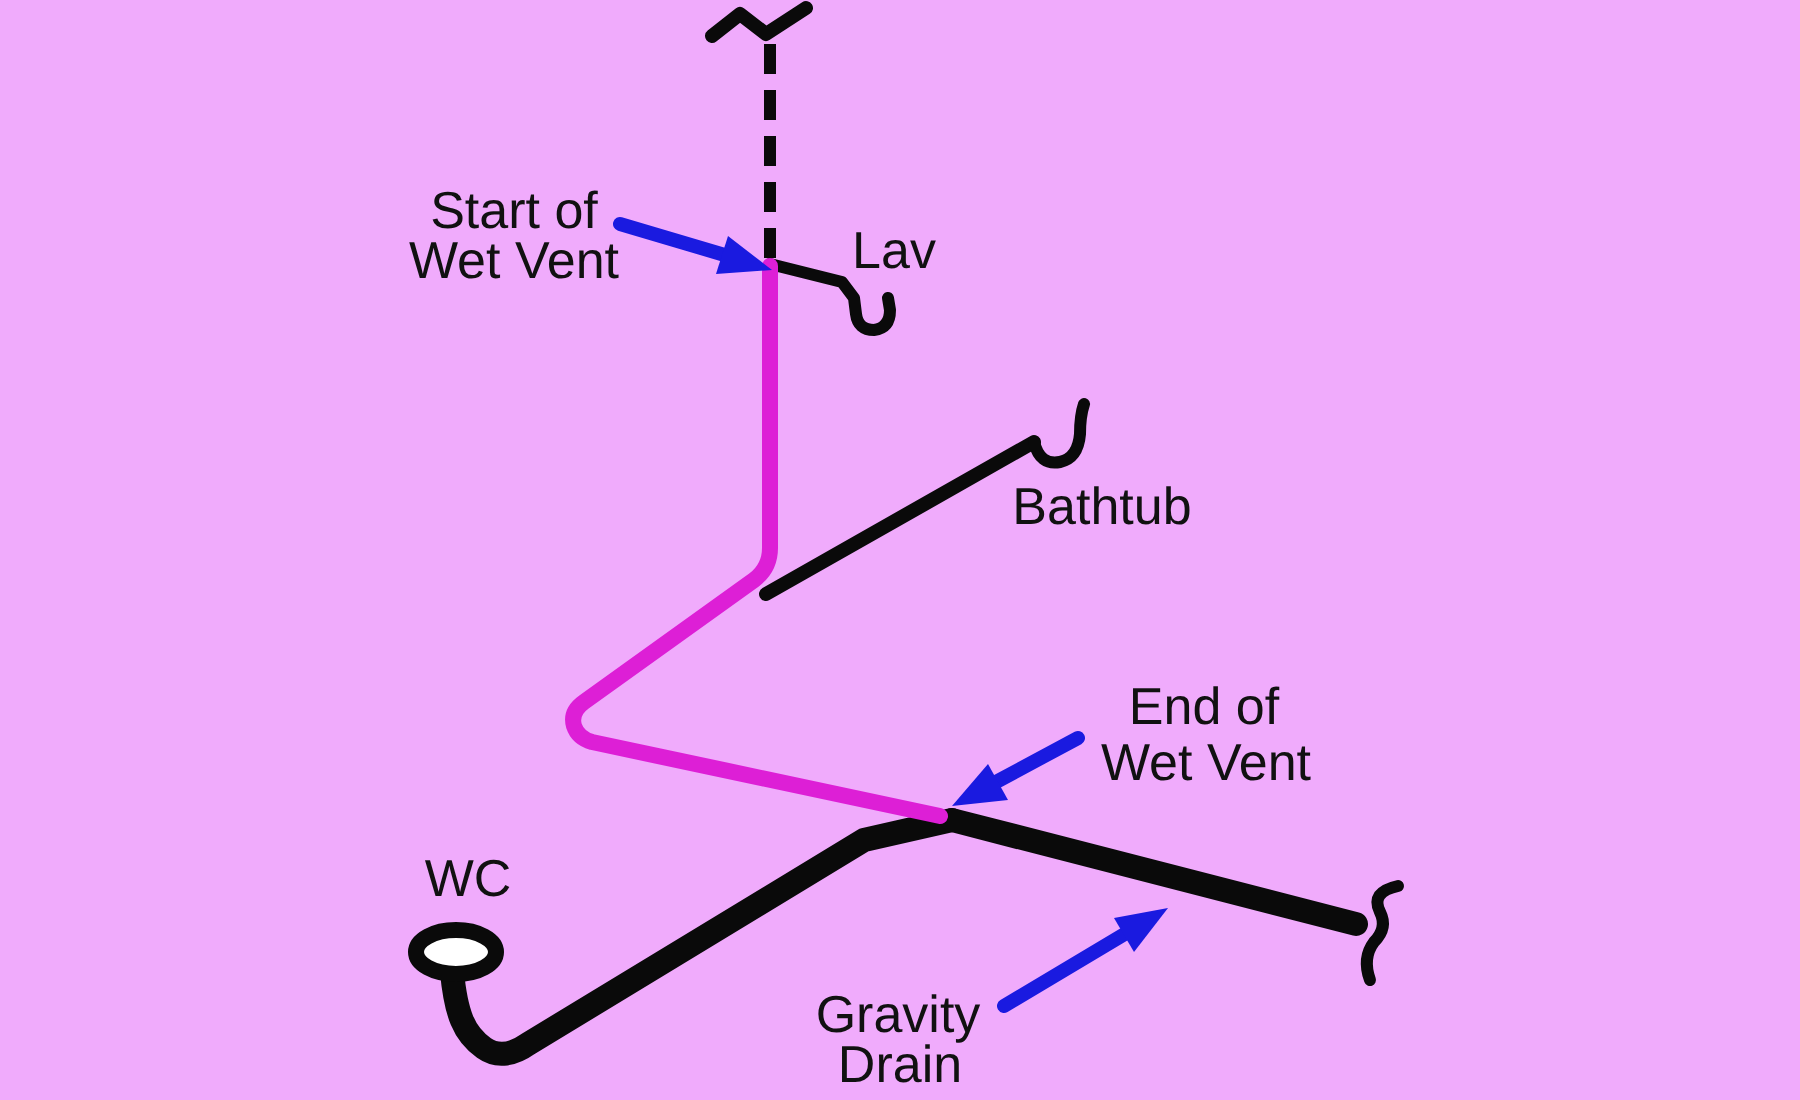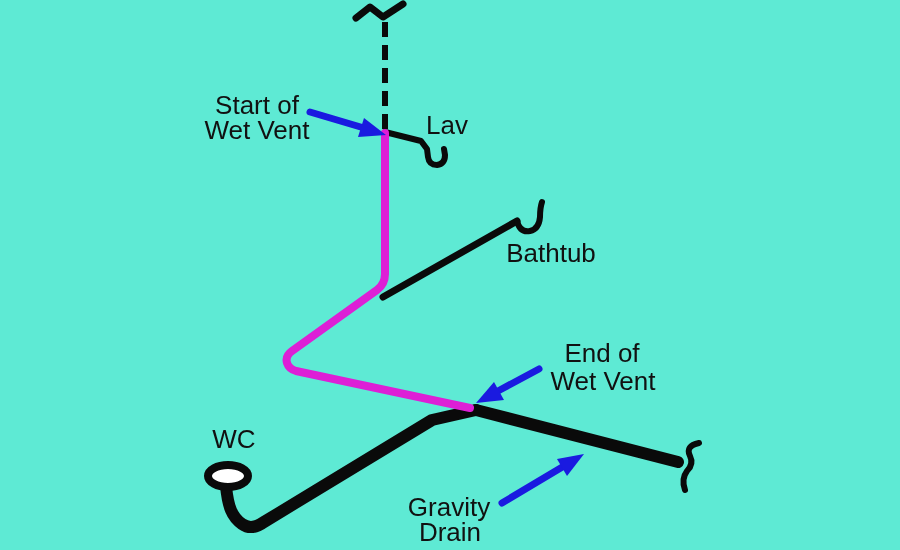--- a/index.html
+++ b/index.html
@@ -1,20 +1,20 @@
 <!DOCTYPE html>
 <html><head>
 <meta charset="utf-8">
 <style>
   html, body { margin: 0; padding: 0; background: #ffffff; }
   .stage {
     position: relative;
     width: 900px;
     height: 550px;
-    background: #5eead4;
+    background: #f0abfc;
     overflow: hidden;
     font-family: "Liberation Sans", sans-serif;
   }
   svg { display: block; }
   text {
     font-family: "Liberation Sans", sans-serif;
     font-size: 26px;
   }
 </style>
 </head>

